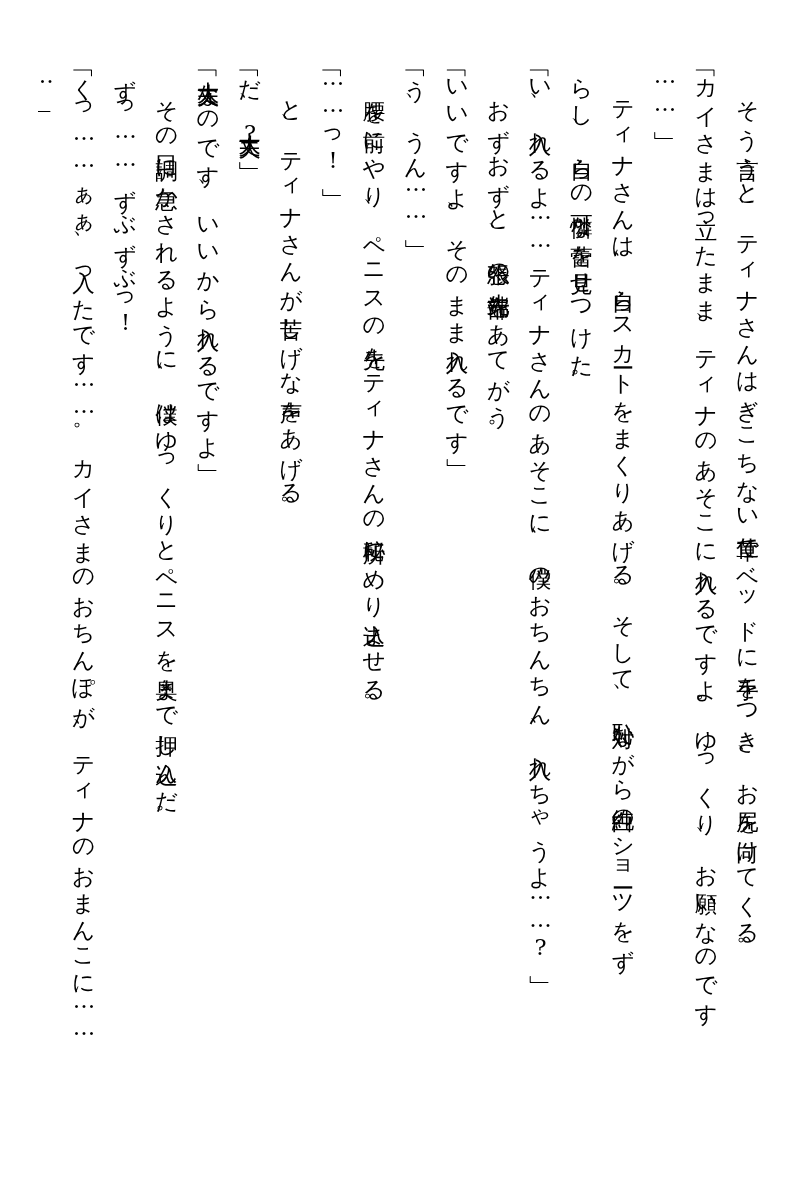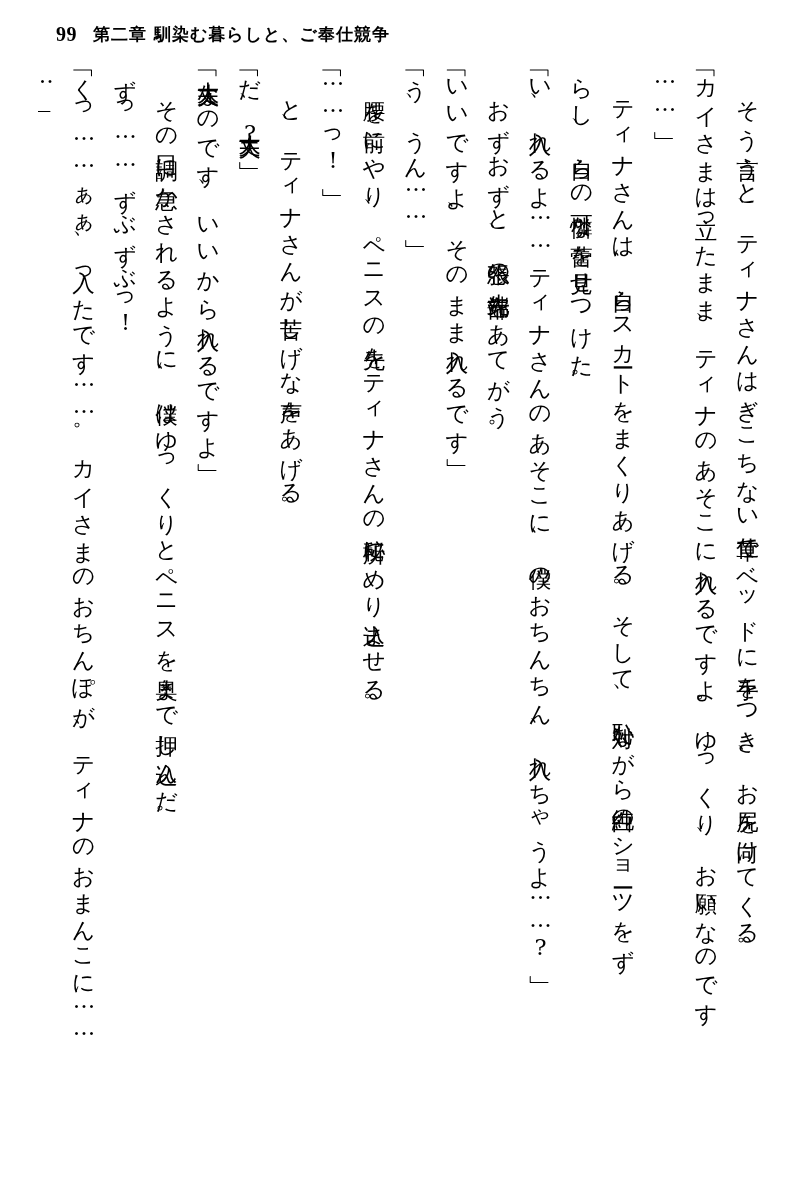--- a/index.html
+++ b/index.html
@@ -96,24 +96,20 @@
   
   .vtext p + p {
     margin: 0;
   }
 </style>
 </head>
 <body>
 
 <div class="page">
 
-  <div class="header">
-    <span class="page-number">99</span>
-    <span class="chapter-title">第二章 馴染む暮らしと、ご奉仕競争</span>
-  </div>
 
   <div class="header-rule"></div>
 
   <div class="body-area">
     <div class="vtext" id="vtext">
         <p class="ind">そう言うと、ティナさんはぎこちない仕草でベッドに手をつき、お尻を向けてくる。</p>
         <p class="">「カイさまは立ったまま、ティナのあそこに入れるですよ。ゆっくり、お願いなのです</p>
         <p class="">……」</p>
         <p class="ind">ティナさんは、自らスカートをまくりあげる。そして、恥対ながら純白のショーツをず</p>
         <p class="">らし、自らの可憐な蕾を見せつけた。</p>

